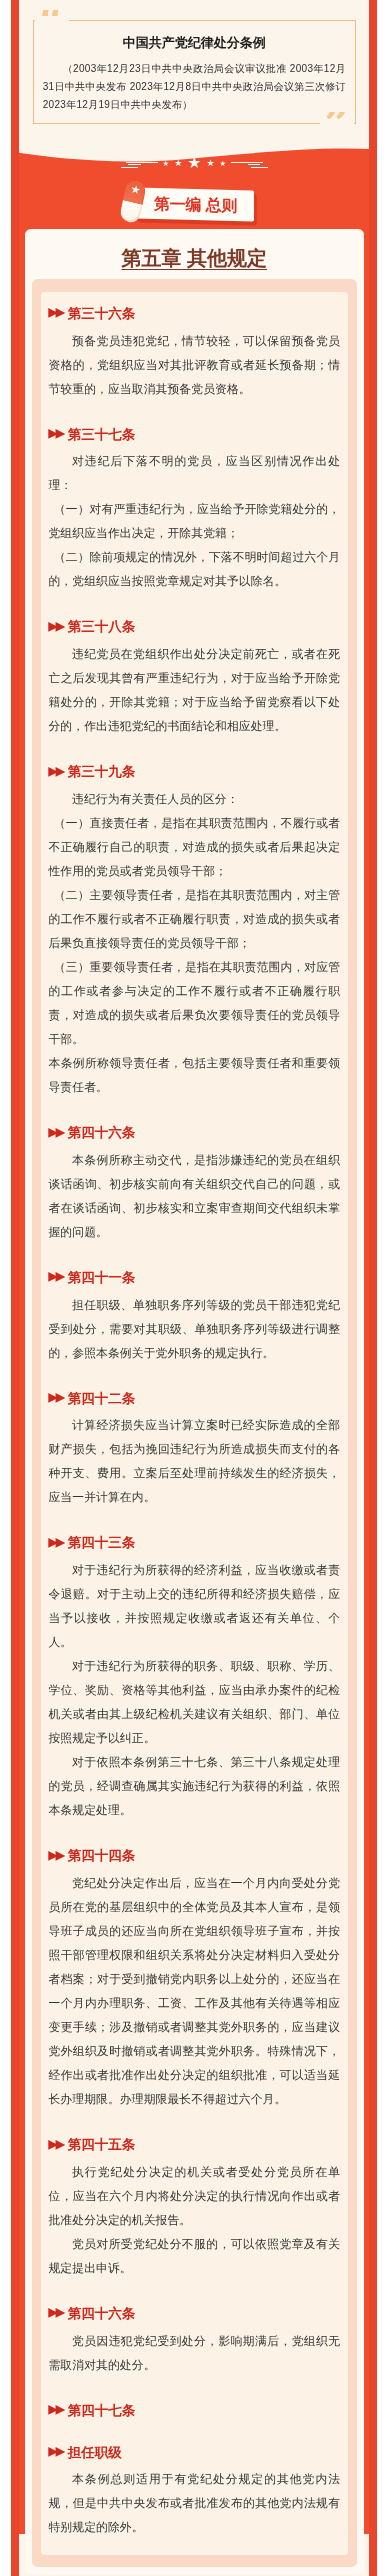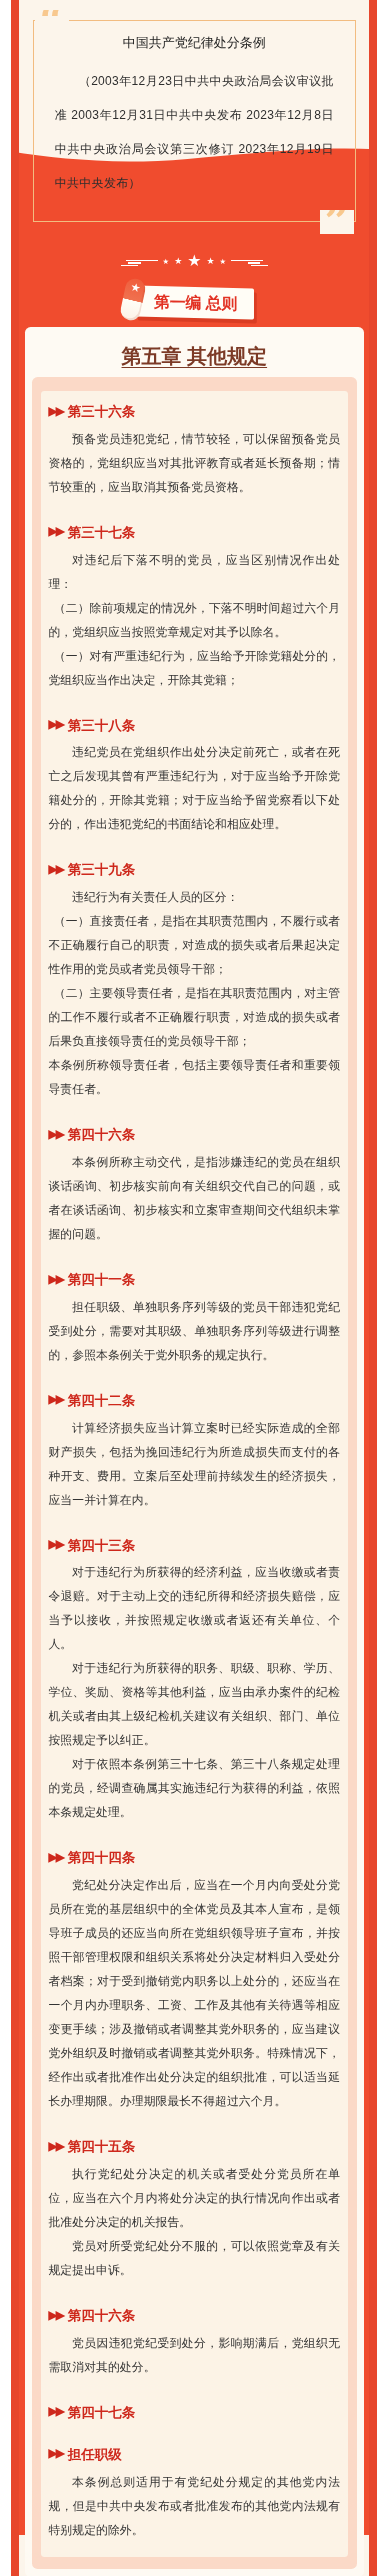--- a/index.html
+++ b/index.html
@@ -27,26 +27,26 @@
     position:relative; border:0.6px solid #f2bc80; padding:11.3px 9px 9px;
   }
   .quote-mark{
     position:absolute; color:#f8c88e; font-family:"DejaVu Serif", serif;
     font-weight:bold; font-size:43px; line-height:22.5px; height:23.6px; overflow:hidden;
     background:#fcf5eb; padding:0 4.5px;
   }
   .quote-open{ top:-11.3px; left:1.1px; }
   .quote-close{ bottom:-12.4px; right:1.1px; }
   .doc-title{
-    text-align:center; font-size:13px; font-weight:normal; color:#1d1d1d;
+    text-align:center; font-size:13px; font-weight:bold; color:#1d1d1d;
     line-height:19px; margin:1.1px 0 7.9px;
   }
   .doc-meta{
-    font-size:12px; color:#2e2e2e; line-height:34px; text-align:justify;
-    text-indent:2em; margin:12px; letter-spacing:0.3px;
+    font-size:10px; color:#2e2e2e; line-height:18px; text-align:justify;
+    text-indent:2em; margin:0; letter-spacing:0.3px;
   }
 
   
   .star-divider{
     margin-top:29px; height:20px; display:flex; align-items:center; justify-content:center;
     color:#ffffff; gap:5px;
   }
   .d-stars{ display:flex; align-items:center; gap:5px; }
   .d-star{ line-height:1; }
   .d-star.s1{ font-size:7.3px; } .d-star.s2{ font-size:9px; } .d-star.s3{ font-size:15.8px; }
@@ -176,22 +176,22 @@
                 </div>
   </section>
 
   <section class="article">
     <h3 class="article-head">
       <span class="arrows">▶▶</span>
       <span class="head-label">第三十七条</span>
     </h3>
     <div class="article-body">
                   <p class="p-para">对违纪后下落不明的党员，应当区别情况作出处理：</p>
+                  <p class="p-item">（一）对有严重违纪行为，应当给予开除党籍处分的，党组织应当作出决定，开除其党籍；</p>
                   <p class="p-item">（二）除前项规定的情况外，下落不明时间超过六个月的，党组织应当按照党章规定对其予以除名。</p>
-                  <p class="p-item">（一）对有严重违纪行为，应当给予开除党籍处分的，党组织应当作出决定，开除其党籍；</p>
                 </div>
   </section>
 
   <section class="article">
     <h3 class="article-head">
       <span class="arrows">▶▶</span>
       <span class="head-label">第三十八条</span>
     </h3>
     <div class="article-body">
                   <p class="p-para">违纪党员在党组织作出处分决定前死亡，或者在死亡之后发现其曾有严重违纪行为，对于应当给予开除党籍处分的，开除其党籍；对于应当给予留党察看以下处分的，作出违犯党纪的书面结论和相应处理。</p>
@@ -200,20 +200,21 @@
 
   <section class="article">
     <h3 class="article-head">
       <span class="arrows">▶▶</span>
       <span class="head-label">第三十九条</span>
     </h3>
     <div class="article-body">
                   <p class="p-para">违纪行为有关责任人员的区分：</p>
                   <p class="p-item">（一）直接责任者，是指在其职责范围内，不履行或者不正确履行自己的职责，对造成的损失或者后果起决定性作用的党员或者党员领导干部；</p>
                   <p class="p-item">（二）主要领导责任者，是指在其职责范围内，对主管的工作不履行或者不正确履行职责，对造成的损失或者后果负直接领导责任的党员领导干部；</p>
+                  <p class="p-item">（三）重要领导责任者，是指在其职责范围内，对应管的工作或者参与决定的工作不履行或者不正确履行职责，对造成的损失或者后果负次要领导责任的党员领导干部。</p>
                   <p class="p-flush">本条例所称领导责任者，包括主要领导责任者和重要领导责任者。</p>
                 </div>
   </section>
 
   <section class="article">
     <h3 class="article-head">
       <span class="arrows">▶▶</span>
       <span class="head-label">第四十六条</span>
     </h3>
     <div class="article-body">

